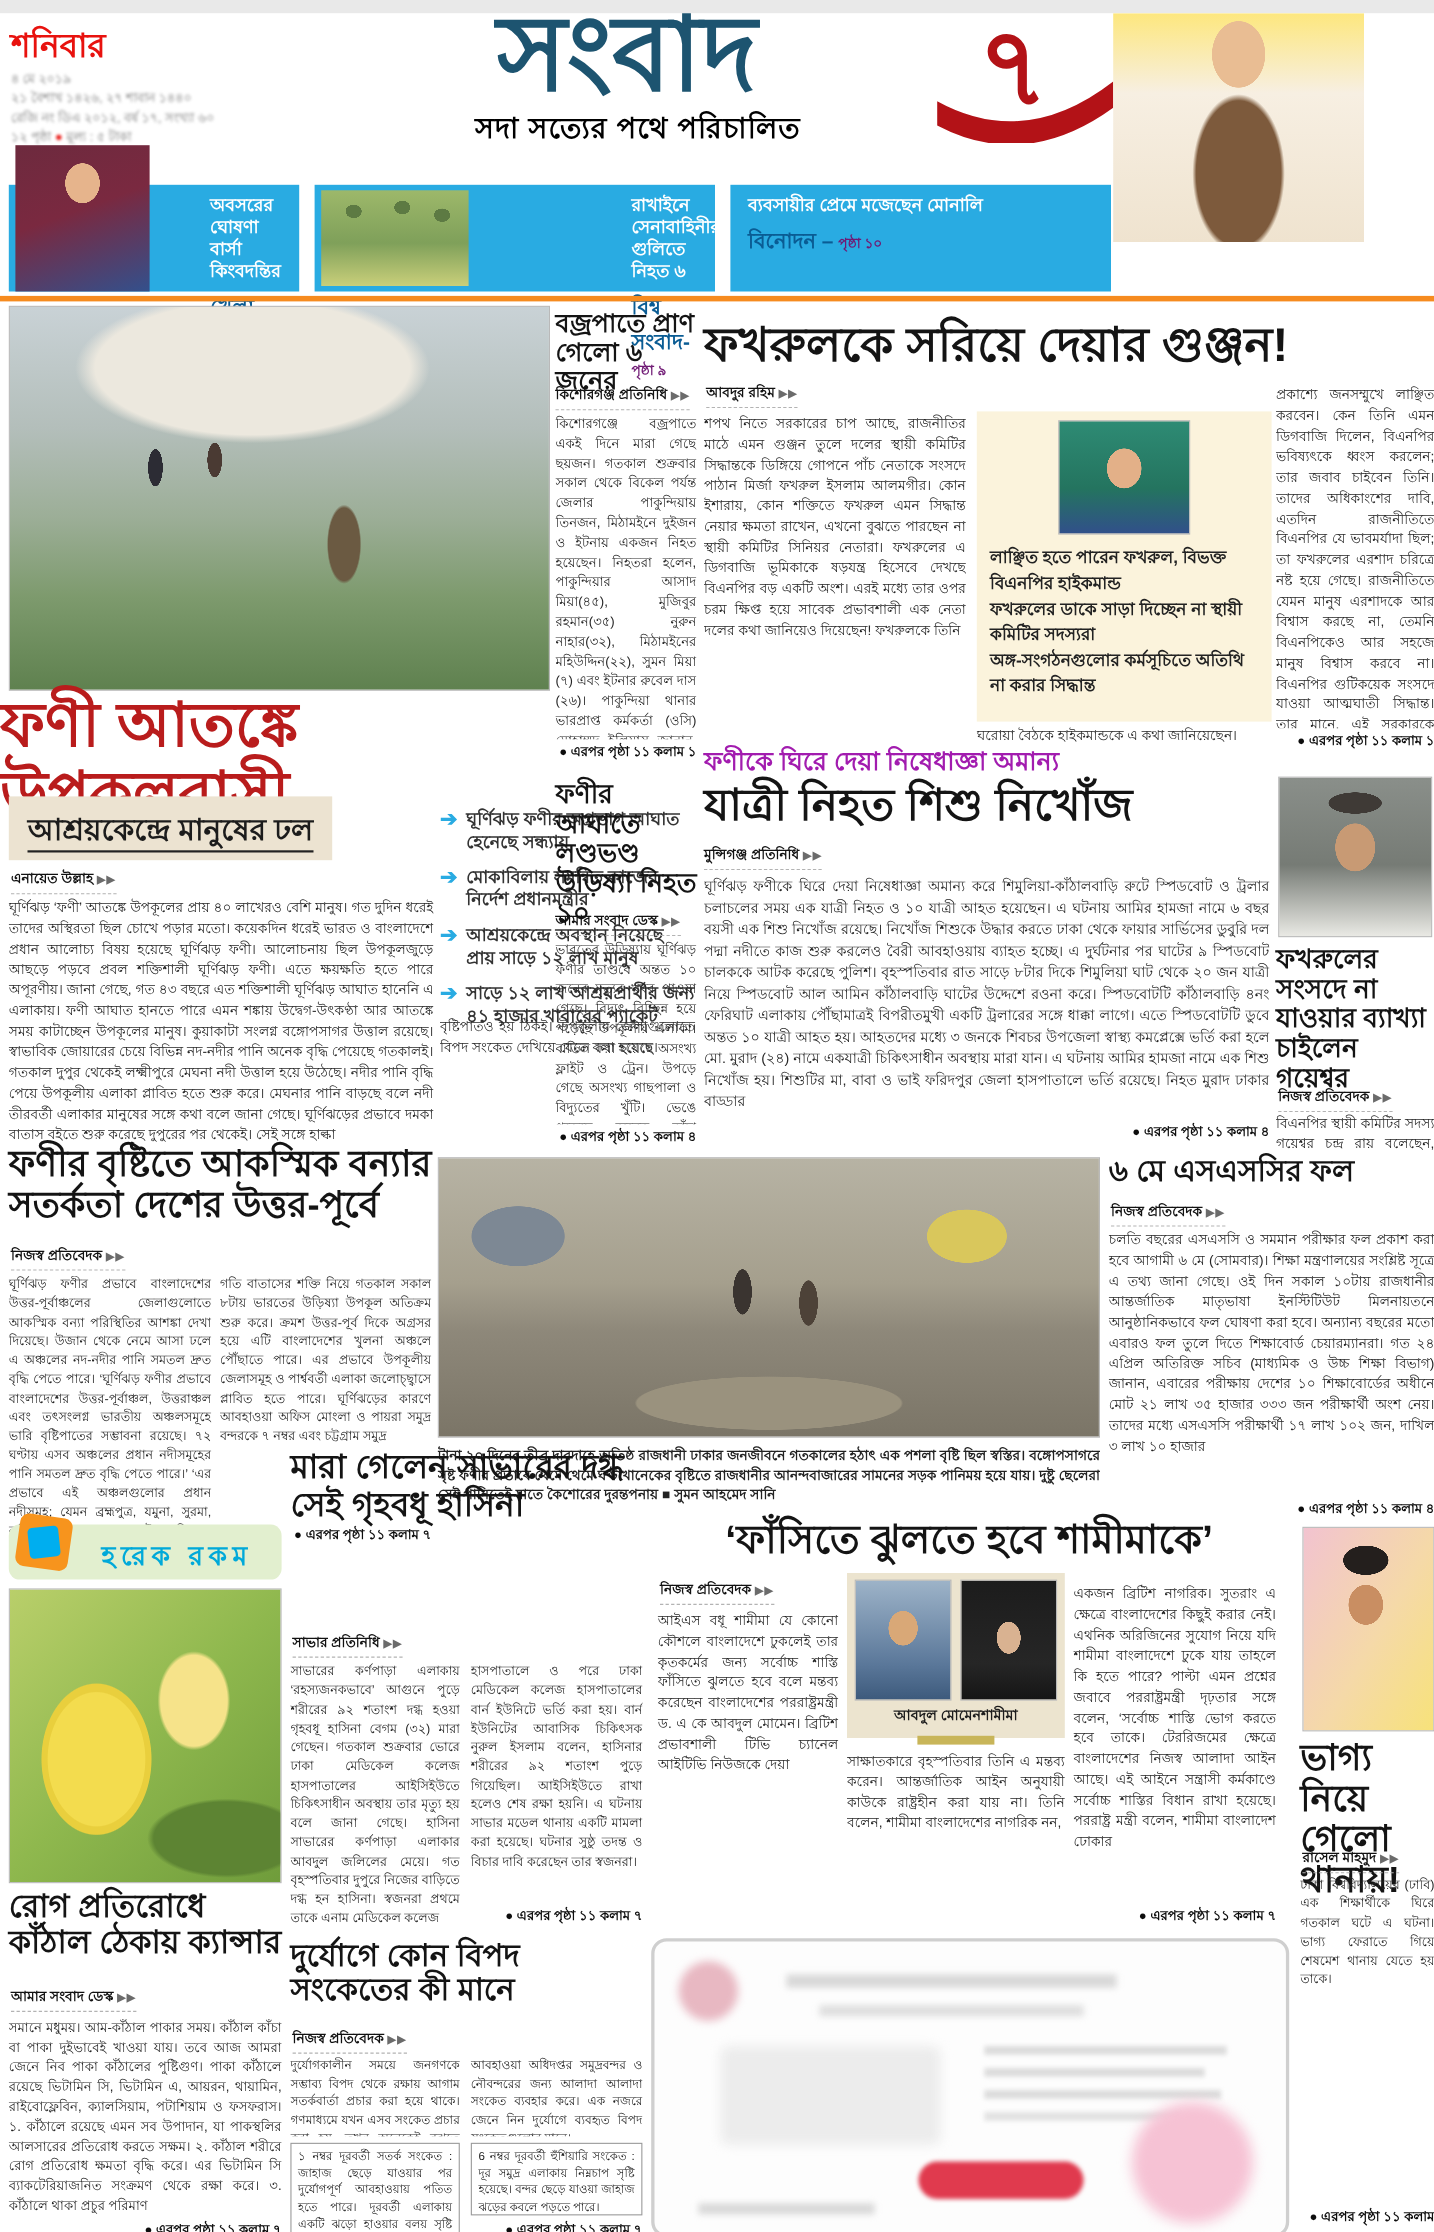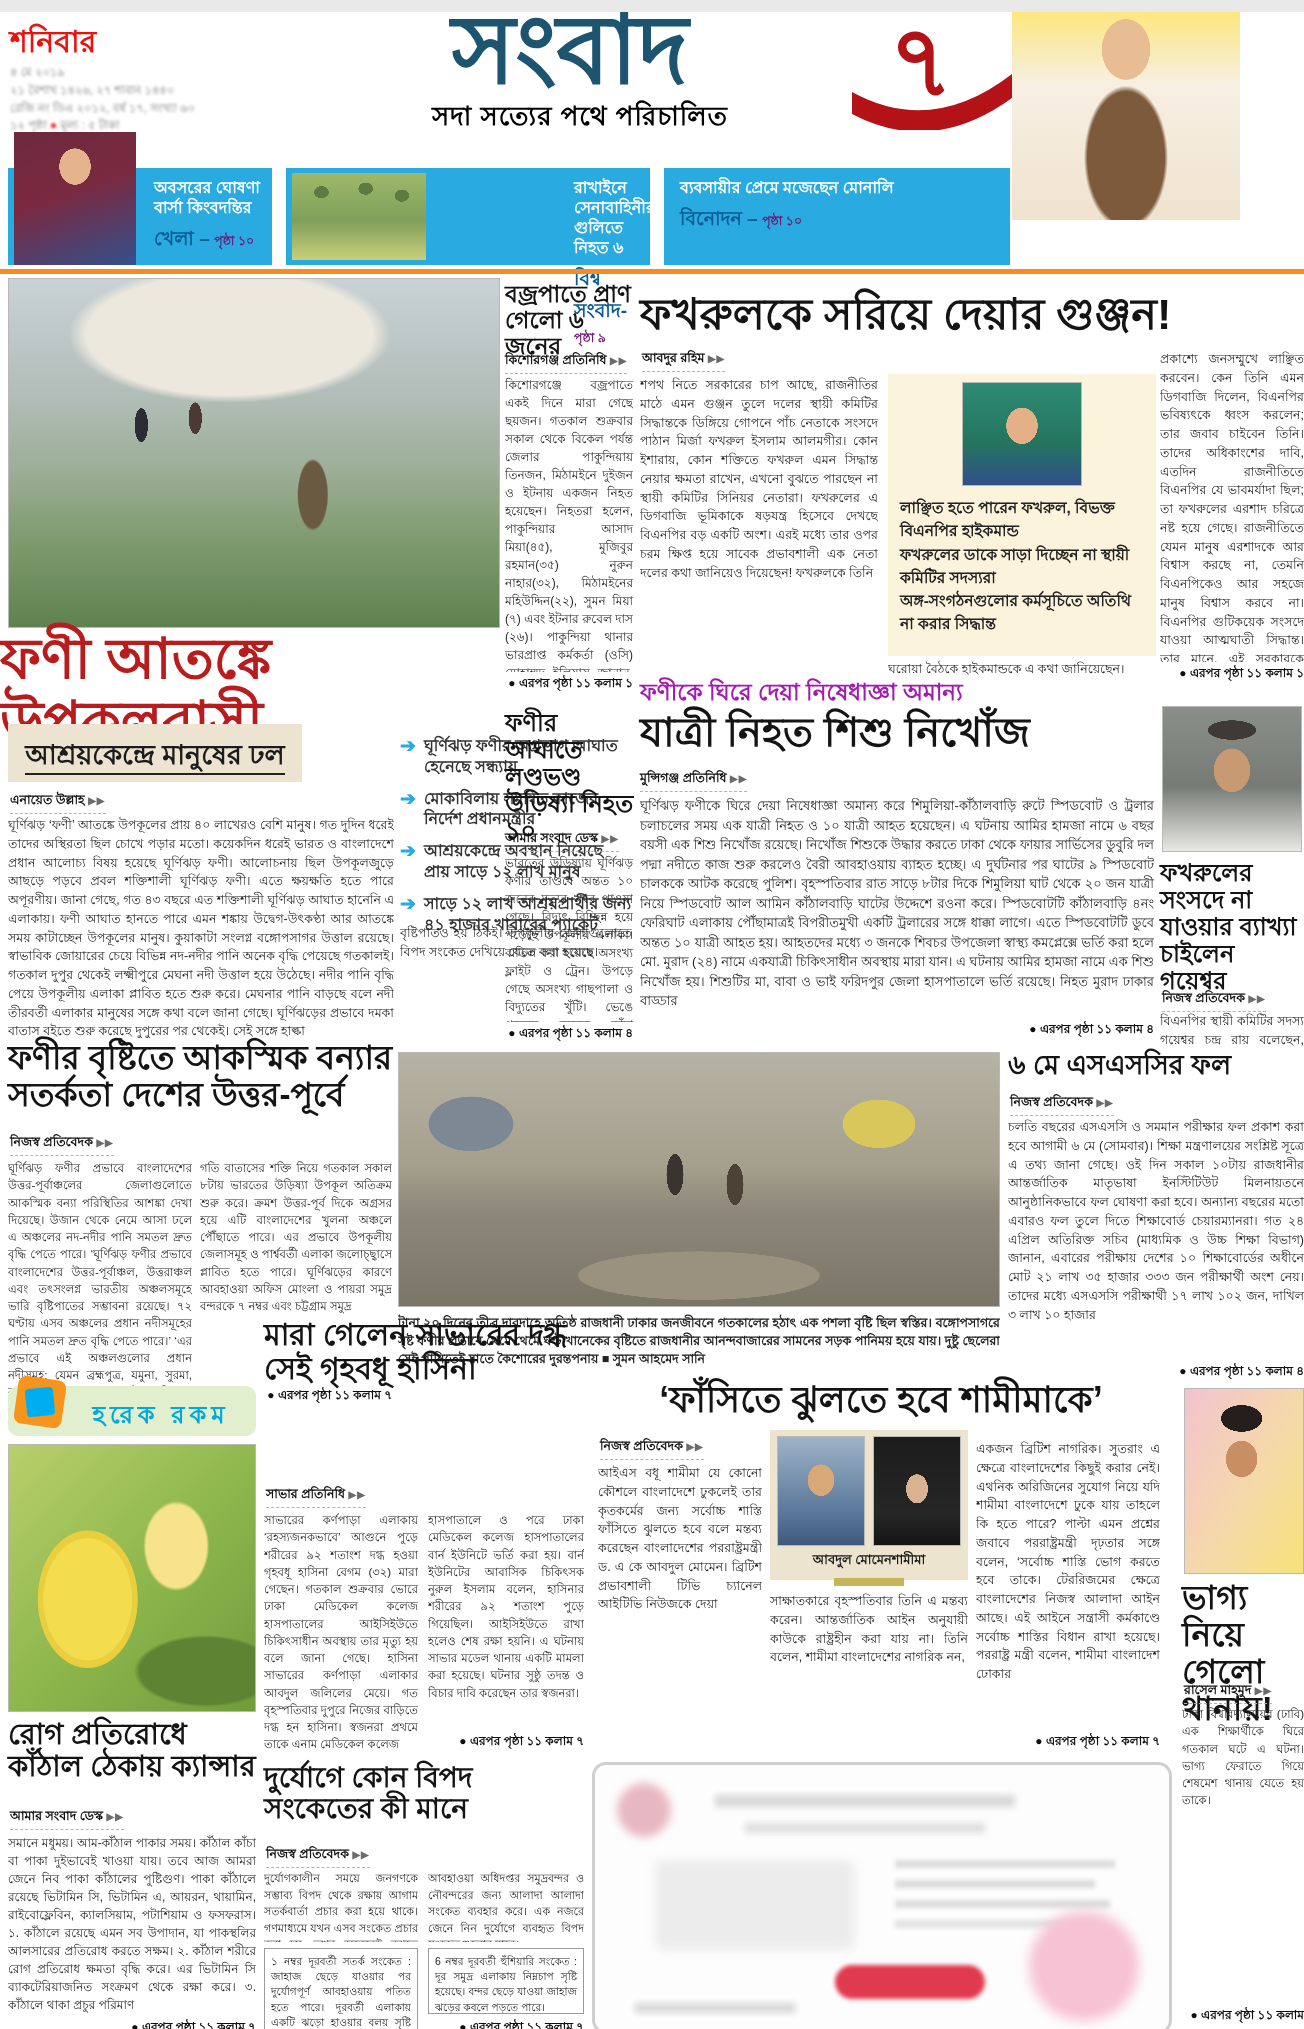--- a/index.html
+++ b/index.html
@@ -47,21 +47,21 @@
   <svg class="abs" style="left:850px;top:52px;" width="164" height="66">
     <path d="M2,28 Q82,72 162,10 L162,34 Q82,92 2,50 Z" fill="#b31217"></path>
   </svg>
   <div class="abs" style="left:300px;top:84px;width:560px;height:34px;text-align:center;font-weight:800;font-size:26px;letter-spacing:1px;color:#000;">সদা সত্যের পথে পরিচালিত</div>
 
   <div class="abs ph" style="left:1012px;top:0;width:228px;height:208px;border:none;background:
       radial-gradient(40px 50px at 50% 18%, #e9bd93 0 60%, transparent 61%),
       radial-gradient(70px 120px at 50% 70%, #7d5a3c 0 55%, transparent 60%),
       linear-gradient(180deg,#fde77e 0%,#f7efe2 35%,#efe3cf 100%);"></div>
 
-  <div class="abs teaser" style="left:8px;top:156px;width:264px;height:97px;">
+  <div class="abs teaser" style="left:8px;top:156px;width:264px;height:97px;padding-left:37px;">
     <div style="margin:10px 10px 0 146px;">
       <div class="t-head">অবসরের ঘোষণা বার্সা কিংবদন্তির</div>
       <div style="margin-top:6px;">
         <span class="t-sec">খেলা –</span>
         <span class="t-page">পৃষ্ঠা ১০</span>
       </div>
     </div>
   </div>
   <div class="abs" style="left:14px;top:120px;width:122px;height:133px;background:
       radial-gradient(26px 30px at 50% 26%, #e6b48c 0 60%, transparent 61%),

